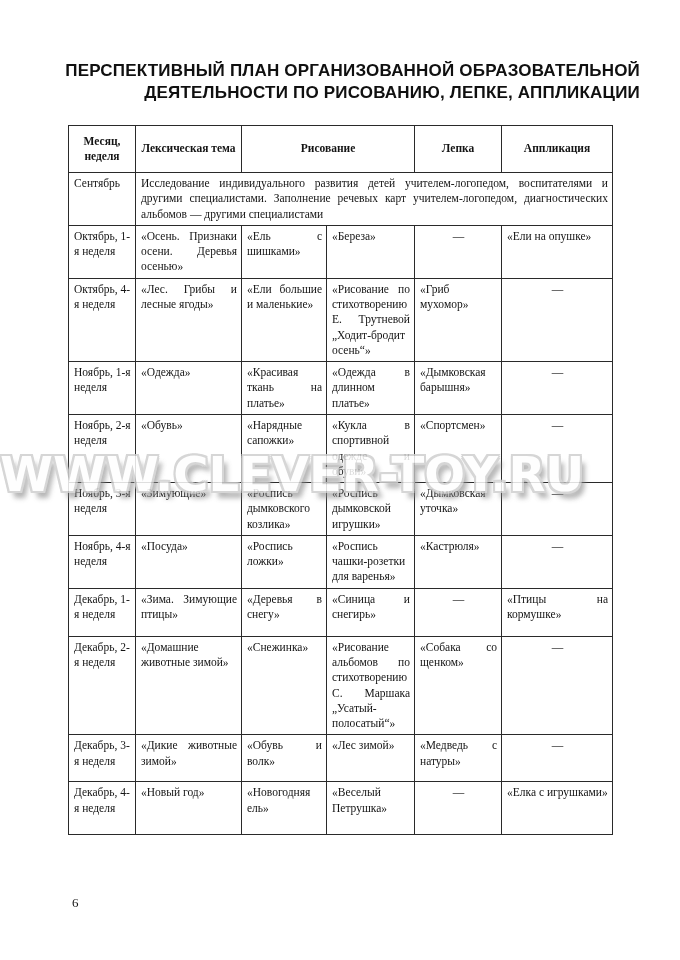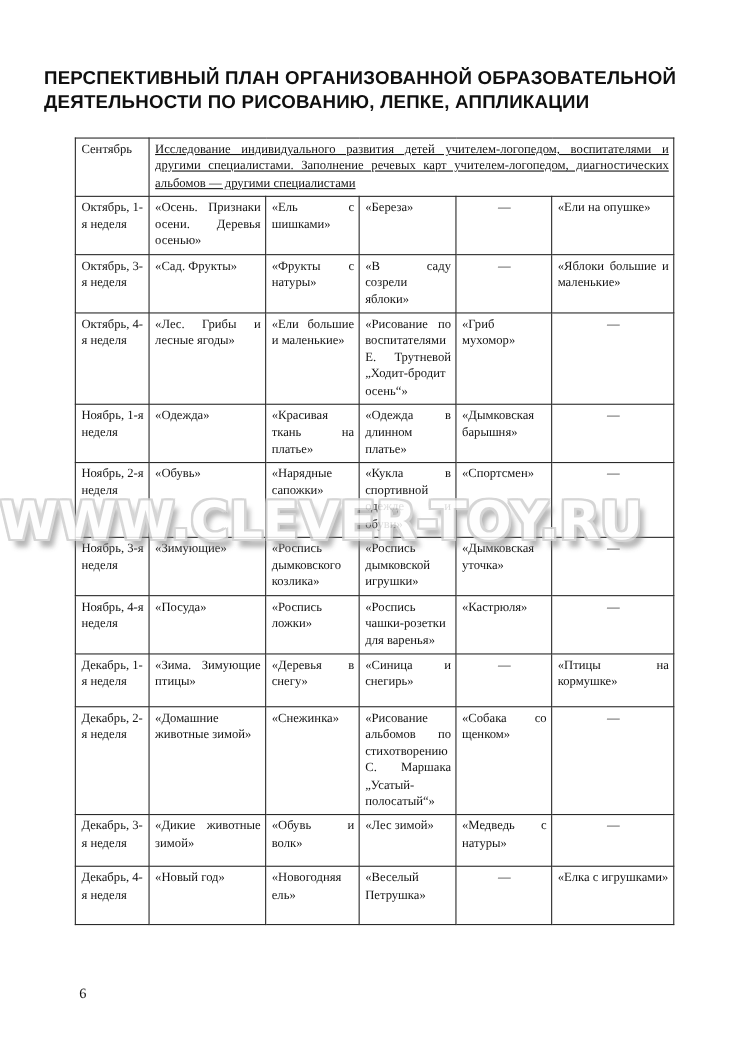--- a/index.html
+++ b/index.html
@@ -11,21 +11,21 @@
     overflow: hidden;
   }
   .page {
     position: relative;
     width: 680px; height: 960px;
     background: #ffffff;
   }
   .title {
     position: absolute;
     top: 60px; left: 40px; right: 40px;
-    text-align: left;
+    text-align: right;
     font-family: "Liberation Sans", sans-serif;
     font-weight: bold;
     font-size: 17px;
     line-height: 1.32;
     color: #101010;
     letter-spacing: 0.2px;
   }
   table.plan {
     position: absolute;
     top: 125px; left: 68px;
@@ -44,21 +44,21 @@
   }
   table.plan th {
     font-weight: bold;
     text-align: center;
     vertical-align: middle;
     padding: 4px 2px;
   }
   table.plan td { text-align: justify; }
   table.plan td.month { text-align: left; margin-left: 34px; }
   table.plan td.dash { text-align: center; }
-  table.plan td.note { text-align: justify; text-decoration: underline; }
+  table.plan td.note { text-align: justify; }
   .watermark {
     position: absolute;
     top: 446px; left: 0; right: 0;
     text-align: left;
     font-family: "DejaVu Sans", sans-serif;
     font-weight: bold;
     font-size: 48px;
     letter-spacing: 0px;
     color: #fefefe;
     opacity: 0.85;
@@ -92,45 +92,44 @@
   <table class="plan">
     <colgroup>
       <col style="width:67px">
         <col style="width:106px">
         <col style="width:85px">
       <col style="width:88px">
         <col style="width:87px">
         <col style="width:111px">
     </colgroup>
     <tbody>
+        <tr style="height:47px">
+      <th>Месяц, неделя</th>
+      <th>Лексическая тема</th>
+      <th colspan="2">Рисование</th>
+      <th>Лепка</th>
+      <th>Аппликация</th>
+    </tr>
     <tr style="height:50px">
       <td class="month">Сентябрь</td>
       <td colspan="5" class="note">Исследование индивидуального развития детей учителем-логопедом, воспитателями и другими специалистами. Заполнение речевых карт учителем-логопедом, диагностических альбомов — другими специалистами</td>
     </tr>
     <tr style="height:46px">
       <td class="month">Октябрь, 1-я неделя</td>
       <td>«Осень. Признаки осени. Деревья осенью»</td>
       <td>«Ель с шишками»</td>
       <td>«Береза»</td>
       <td class="dash">—</td>
       <td>«Ели на опушке»</td>
     </tr>
-    <tr style="height:47px">
-      <td class="month">Октябрь, 3-я неделя</td>
-      <td>«Сад. Фрукты»</td>
-      <td>«Фрукты с натуры»</td>
-      <td>«В саду созрели яблоки»</td>
-      <td class="dash">—</td>
-      <td>«Яблоки большие и маленькие»</td>
-    </tr>
     <tr style="height:75px">
       <td class="month">Октябрь, 4-я неделя</td>
       <td>«Лес. Грибы и лесные ягоды»</td>
       <td>«Ели большие и маленькие»</td>
-      <td>«Рисование по воспитателями Е. Трутневой „Ходит-бродит осень“»</td>
+      <td>«Рисование по стихотворению Е. Трутневой „Ходит-бродит осень“»</td>
       <td>«Гриб мухомор»</td>
       <td class="dash">—</td>
     </tr>
     <tr style="height:50px">
       <td class="month">Ноябрь, 1-я неделя</td>
       <td>«Одежда»</td>
       <td>«Красивая ткань на платье»</td>
       <td>«Одежда в длинном платье»</td>
       <td>«Дымковская барышня»</td>
       <td class="dash">—</td>

